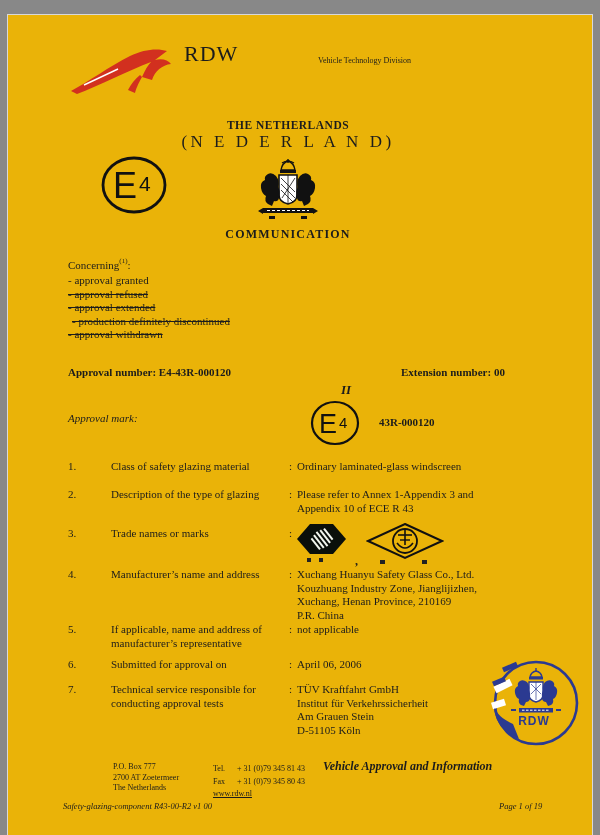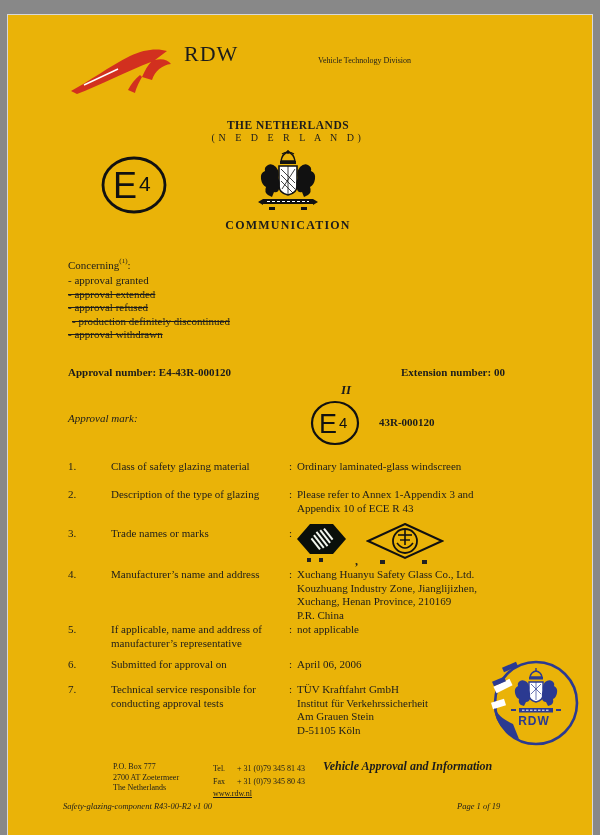--- a/index.html
+++ b/index.html
@@ -16,21 +16,21 @@
   .body-txt { font-size:11px; line-height:13.6px; }
   .small-txt { font-size:8px; line-height:10.5px; }
 
   
   .brand { left:176px; top:26px; font-size:22px; letter-spacing:1px; }
   .division { left:310px; top:41px; font-size:8px; }
 
   
   .center-col { left:130px; top:104px; width:300px; text-align:center; }
   .country { font-size:11.5px; font-weight:bold; letter-spacing:.5px; }
-  .country-native { font-size:10px; letter-spacing:3.5px; margin-top:1px; }
+  .country-native { font-size:17px; letter-spacing:3.5px; margin-top:1px; }
   .arms-wrap { margin-top:6px; height:64px; }
   .doc-type { font-size:12px; font-weight:bold; letter-spacing:1.2px; margin-top:5px; }
 
   
   .concerning-label { left:60px; top:240px; }
   .footnote { font-size:7px; vertical-align:6px; }
   .concerning-list { left:60px; top:259px; }
   .concerning-subject { left:60px; top:329px; }
 
   
@@ -54,21 +54,21 @@
   .stamp { left:481px; top:641px; }
 
   
   .footer-addr { left:105px; top:747px; }
   .footer-contact { left:203px; top:747px; }
   .footer-contact td { font-size:8px; line-height:10.5px; padding:0 0 0 0; vertical-align:top; font-family:"Liberation Serif", serif;}
   .footer-contact td.lbl { padding-right:10px; }
   .web { text-decoration:underline; }
   .tagline { left:315px; top:744px; font-size:12px; font-weight:bold; font-style:italic; }
   .doc-ref { left:55px; top:786px; font-size:8.5px; font-style:italic; }
-  .page-num { left:449px; top:786px; font-size:8.5px; font-style:italic; }
+  .page-num { left:491px; top:786px; font-size:8.5px; font-style:italic; }
 
   svg text { font-family:"Liberation Sans", sans-serif; }
 </style>
 </head>
 <body>
 
 <div class="page">
 
   <span class="abs" style="left:60px; top:31px;">
     <svg width="106" height="54" viewBox="0 0 106 54">
@@ -123,22 +123,22 @@
       </svg>
     </div>
     <div class="doc-type">COMMUNICATION</div>
   </div>
 
   <div class="abs concerning-label body-txt">
     <span>Concerning</span><span class="footnote">(1)</span><span>:</span>
   </div>
   <div class="abs concerning-list body-txt">
     <div>- approval granted</div>
+    <div class="struck">- approval refused</div>
     <div class="struck">- approval extended</div>
-    <div class="struck">- approval refused</div>
     <div style="padding-left:4px;" class="struck">- production definitely discontinued</div>
     <div class="struck">- approval withdrawn</div>
   </div>
 
   <div class="abs approval-number body-txt">Approval number: E4-43R-000120</div>
   <div class="abs extension-number body-txt">Extension number: 00</div>
 
   <div class="abs approval-mark-label body-txt">Approval mark:</div>
   <div class="abs mark-roman">II</div>
   <span class="abs mark-circle">

